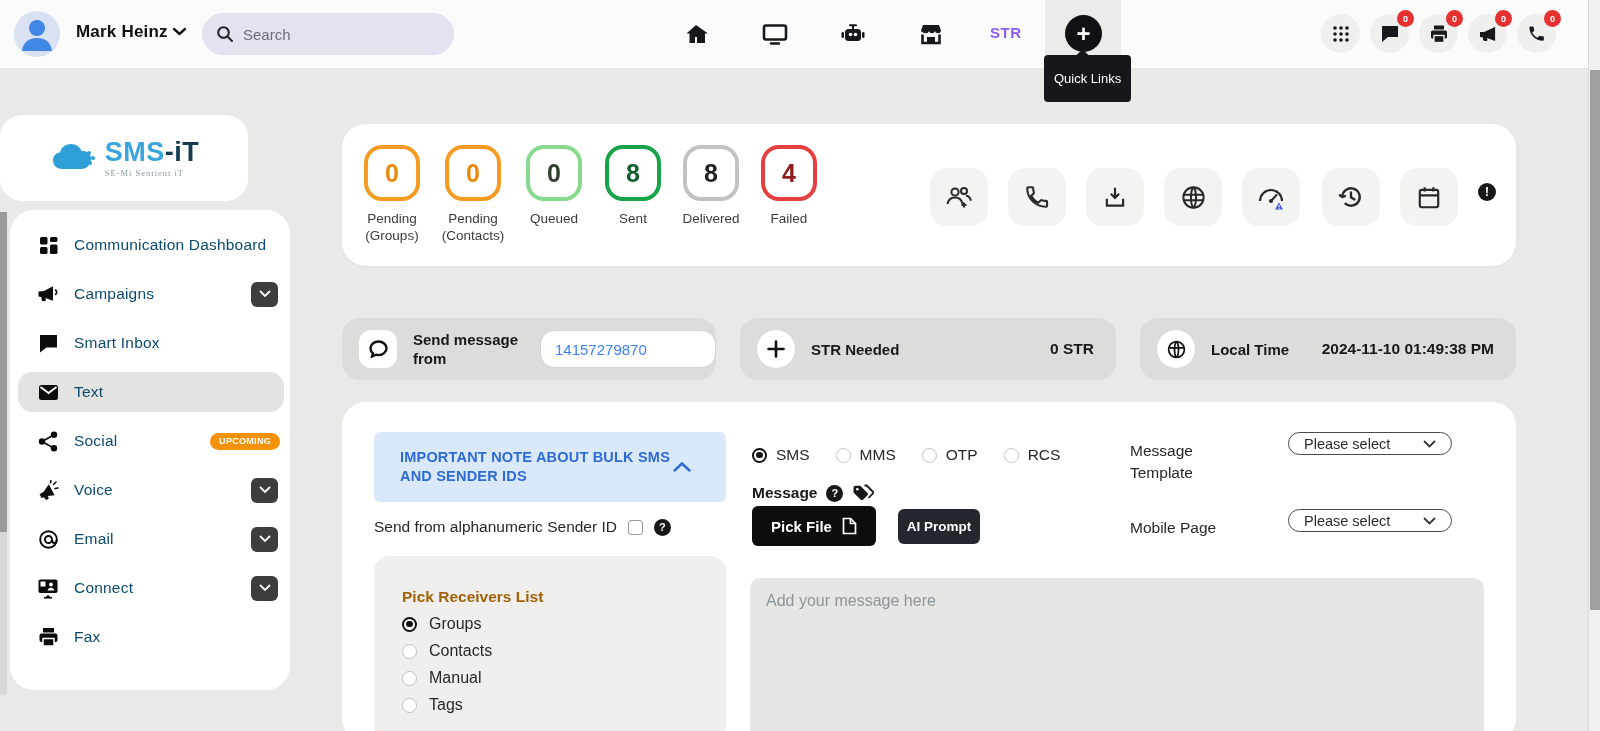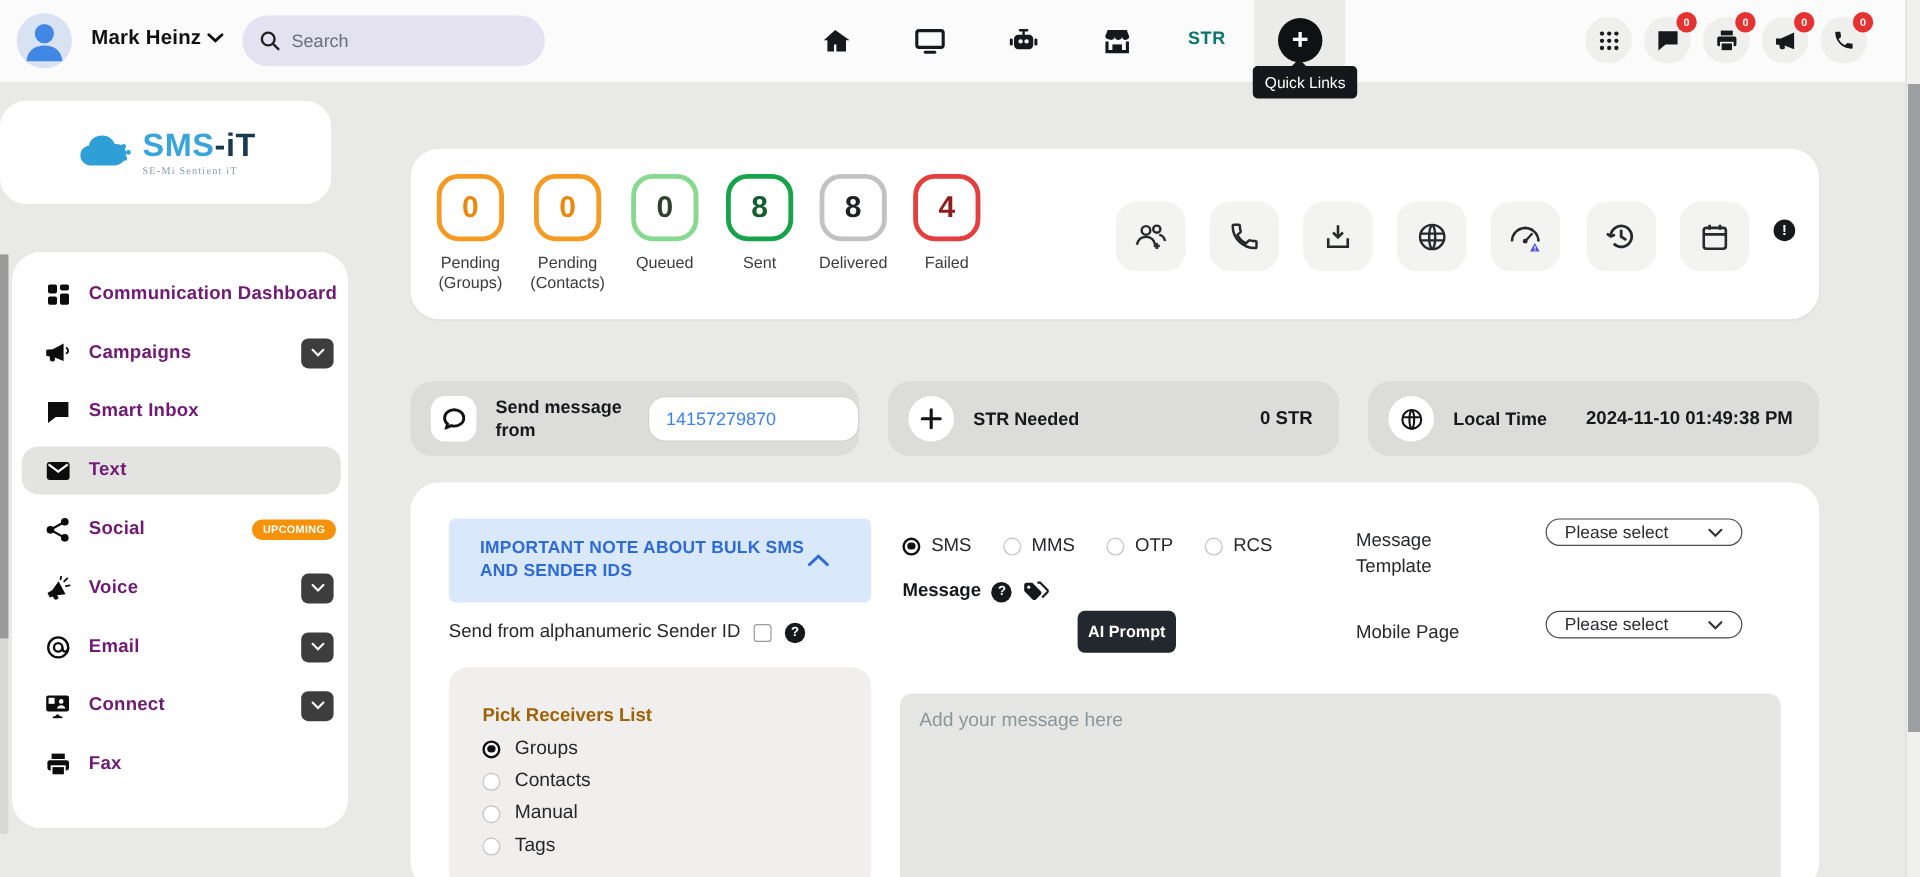--- a/index.html
+++ b/index.html
@@ -9,45 +9,45 @@
 
   
   .topbar { position:absolute; left:0; top:0; width:1600px; height:68px; background:#fbfbfc; }
   .avatar { position:absolute; left:14px; top:11px; width:46px; height:46px; border-radius:50%; background:#d9e2f3; overflow:hidden; }
   .user-name { position:absolute; left:76px; top:22px; font-size:17px; font-weight:bold; color:#111; letter-spacing:.2px; }
   .user-chevron { position:absolute; left:172px; top:27px; }
   .search-pill { position:absolute; left:202px; top:13px; width:252px; height:42px; background:#e4e2f0; border-radius:21px; display:flex; align-items:center; padding:0 14px; gap:9px; }
   .search-pill input { border:none; outline:none; background:transparent; font-size:15px; color:#555; width:180px; font-family:inherit; }
   .search-pill input::placeholder { color:#6b7078; }
   .tb-icon { position:absolute; top:20px; width:28px; height:28px; display:flex; align-items:center; justify-content:center; cursor:pointer; color:#15181c; }
-  .str-label { position:absolute; left:990px; top:24px; font-size:15px; font-weight:bold; color:#0f766e; letter-spacing:.5px; }
+  .str-label { position:absolute; left:990px; top:24px; font-size:15px; font-weight:bold; color:#8b5cf6; letter-spacing:.5px; }
   .plus-hover { position:absolute; left:1045px; top:0; width:76px; height:55px; background:#ebebea; }
   .plus-btn { position:absolute; left:1065px; top:15px; width:37px; height:37px; border-radius:50%; background:#101114; color:#fff; display:flex; align-items:center; justify-content:center; font-size:24px; font-weight:bold; cursor:pointer; }
-  .tooltip { position:absolute; left:1044px; top:55px; background:#15171a; color:#fff; font-size:13px; padding:6px 10px; border-radius:4px; white-space:nowrap; }
+  .tooltip { position:absolute; left:1044px; top:55px; background:#15171a; color:#fff; font-size:13px; padding:16px 10px; border-radius:4px; white-space:nowrap; }
   .tooltip:before { content:""; position:absolute; left:34px; top:-4px; width:9px; height:9px; background:#15171a; transform:rotate(45deg); }
   .round-icon { position:absolute; top:14px; width:39px; height:39px; border-radius:50%; background:#efefee; display:flex; align-items:center; justify-content:center; cursor:pointer; color:#17191c; }
   .badge { position:absolute; right:-5px; top:-4px; min-width:17px; height:17px; border-radius:9px; background:#e53230; color:#fff; font-size:9px; font-weight:bold; display:flex; align-items:center; justify-content:center; padding:0 4px; }
 
   
   .main-scrollbar { position:absolute; right:0; top:0; width:12px; height:731px; background:#f0f0ef; border-left:1px solid #dcdcda; }
   .main-scrollbar .thumb { position:absolute; left:1px; top:70px; width:10px; height:540px; background:#9d9fa0; }
   .side-scrollbar { position:absolute; left:0; top:212px; width:7px; height:483px; background:#d8d8d6; border-radius:3px; }
   .side-scrollbar .thumb { position:absolute; left:0; top:0; width:7px; height:320px; background:#9a9a9a; }
 
   
-  .logo-card { position:absolute; left:0; top:84px; width:276px; height:86px; background:#fff; border-radius:22px; display:flex; align-items:center; justify-content:center; }
+  .logo-card { position:absolute; left:0; top:115px; width:248px; height:86px; background:#fff; border-radius:22px; display:flex; align-items:center; justify-content:center; }
   .logo-wrap { display:flex; align-items:flex-start; gap:4px; }
   .logo-text { font-size:27px; font-weight:bold; letter-spacing:.5px; line-height:1; }
   .logo-a { color:#3aa4dc; } .logo-b { color:#173a53; }
   .logo-sub { font-family:Liberation Serif, serif; font-size:8.5px; color:#8a9aa6; letter-spacing:1px; margin-top:2px; }
   .menu-card { position:absolute; left:10px; top:210px; width:280px; height:480px; background:#fff; border-radius:24px; }
   .menu-item { position:absolute; left:8px; width:266px; height:40px; display:flex; align-items:center; cursor:pointer; border-radius:14px; }
   .menu-item.selected { background:#e3e3e2; }
   .mi-icon { width:24px; margin-left:18px; display:flex; justify-content:center; color:#0c0c0c; }
-  .mi-label { margin-left:14px; font-size:15.5px; font-weight:700; color:#701a75; letter-spacing:.2px; }
+  .mi-label { margin-left:14px; font-size:15.5px; font-weight:400; color:#0c4a6e; letter-spacing:.2px; }
   .mi-chev { position:absolute; right:6px; width:27px; height:25px; background:#3d3d3d; border-radius:6px; display:flex; align-items:center; justify-content:center; cursor:pointer; }
   .mi-badge { position:absolute; right:4px; height:17px; padding:0 9px; border-radius:9px; background:#f59209; color:#fff; font-size:9px; font-weight:bold; display:flex; align-items:center; letter-spacing:.3px; }
 
   
   .stats-card { position:absolute; left:342px; top:124px; width:1174px; height:142px; background:#fff; border-radius:24px; box-shadow:0 1px 2px rgba(0,0,0,.04); }
   .stat { position:absolute; top:21px; width:90px; text-align:center; }
   .stat-box { width:56px; height:56px; margin:0 auto; border-radius:18px; border-width:4.5px; border-style:solid; display:flex; align-items:center; justify-content:center; font-size:25px; font-weight:bold; }
   .stat-label { margin-top:9px; font-size:13.5px; color:#3c3c3c; line-height:17px; }
   .s0 .stat-box{border-color:#F59B23;color:#E98A0D;} .s1 .stat-box{border-color:#F59B23;color:#E98A0D;}
   .s2 .stat-box{border-color:#86D98F;color:#31402f;} .s3 .stat-box{border-color:#16A34A;color:#135E2E;}
@@ -552,20 +552,29 @@
     <span class="qmark">?</span>
     <span>
       <svg width="22" height="18" viewBox="0 0 22 18">
           <path d="M1.5 3.5v5l7 7c.8.8 2 .8 2.8 0l4-4c.8-.8.8-2 0-2.8l-7-7h-5c-1 0-1.8.8-1.8 1.8z" fill="#17181b"></path>
           <circle cx="5.3" cy="5.3" r="1.3" fill="#fff"></circle>
           <path d="M12.5 1.5h2.2l7 7-5.2 5.5" fill="none" stroke="#17181b" stroke-width="1.8"></path>
         </svg>
     </span>
   </div>
 
+  <div class="pickfile-btn">
+    <span>Pick File</span>
+    <span>
+      <svg width="15" height="18" viewBox="0 0 15 18" fill="none" stroke="#fff" stroke-width="1.7">
+          <path d="M1.5 1.5h7l5 5v10h-12z"></path>
+          <path d="M8.5 1.5v5h5"></path>
+        </svg>
+    </span>
+  </div>
   <div class="aiprompt-btn">
     <span>AI Prompt</span>
   </div>
 
   <div class="field-label" style="top:38px">Message Template</div>
   <div class="select" style="top:30px">
     <span class="val">Please select</span>
     <span>
       <svg width="13" height="8" viewBox="0 0 13 8">
           <path d="M1.5 1.5l5 5 5-5" stroke="#333" stroke-width="1.8" fill="none" stroke-linecap="round"></path>

